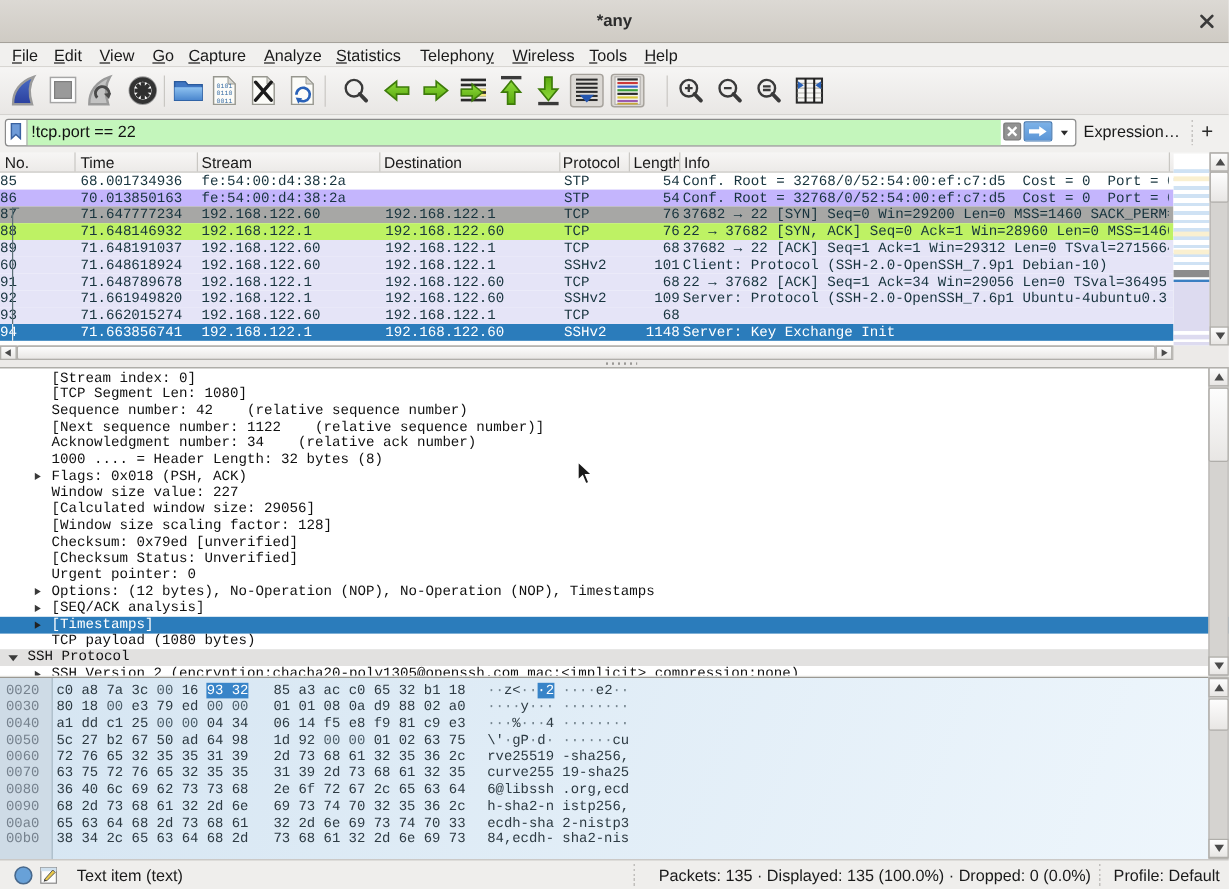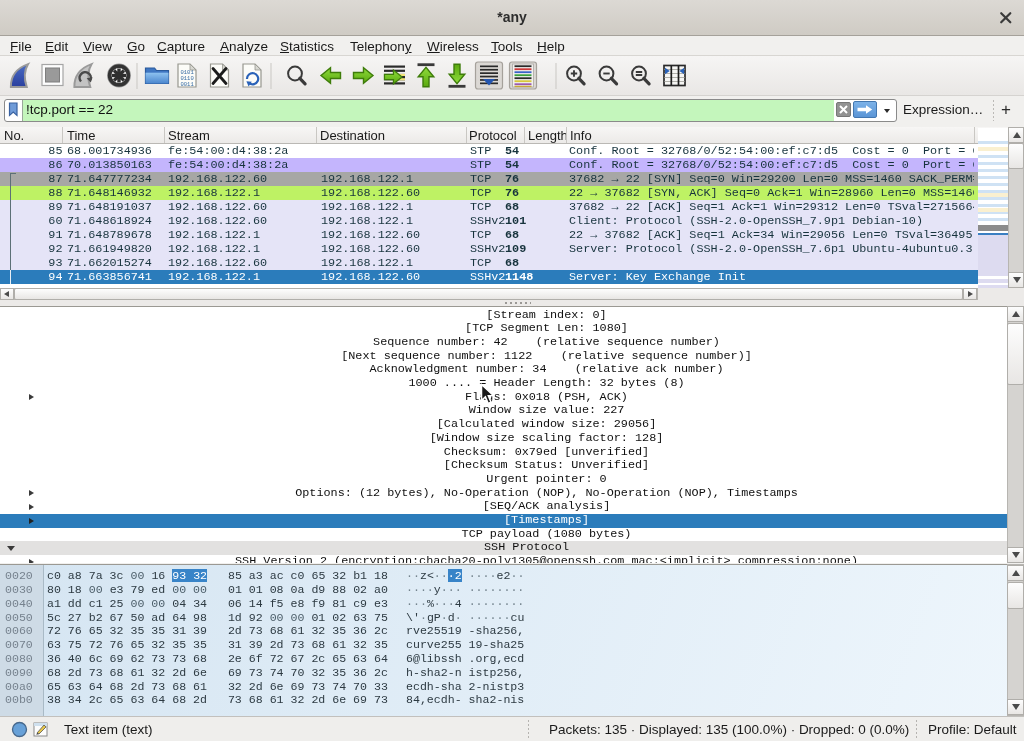--- a/index.html
+++ b/index.html
@@ -23,33 +23,33 @@
   #ffield{left:4px;top:99px;width:893px;height:23px;background:#fff;border:1px solid #8a8a8a;border-radius:3px;box-sizing:border-box;}
   #fgreen{left:23px;top:100px;width:811px;height:21px;background:#c4f6bc;}
   #ftext{left:26px;top:102px;font-size:13.5px;color:#111;}
   
   #plheader{left:0;top:127px;width:1024px;height:17px;
     background:linear-gradient(#f7f6f5,#eceae8);border-bottom:1px solid #bab8b4;box-sizing:border-box;}
   .ph{top:1px;font-size:13px;color:#1a1a1a;}
   .phd{top:0px;width:1px;height:16px;background:#c9c7c3;}
   .prow{left:0;width:978px;height:14px;font-size:11.8px;line-height:14px;color:#17333d;white-space:pre;overflow:hidden;}
   .prow span{position:absolute;top:0;line-height:14px;}
-  .cnum{left:0;width:62.5px;text-align:right;}
+  .cnum{left:0;width:62.5px;}
   .ctime{left:67px;}
   .csrc{left:168px;}
   .cdst{left:321px;}
   .cpro{left:470px;}
-  .clen{left:505px;width:61.5px;text-align:left;font-weight:bold;}
+  .clen{left:505px;width:61.5px;text-align:right;}
   .cinf{left:569px;width:405px;overflow:hidden;}
   
   .sbv{background:#d5d3d0;border:1px solid #b7b5b1;box-sizing:border-box;}
   .sbtn{background:linear-gradient(#fdfdfd,#e8e6e4);border:1px solid #b0aeaa;box-sizing:border-box;}
   .arr{width:0;height:0;position:absolute;}
   
-  #details{left:0;top:306px;width:1024px;height:257px;background:#fff;border-top:1px solid #9b9993;box-sizing:border-box;overflow:hidden;text-align:center;}
+  #details{left:0;top:306px;width:1024px;height:257px;background:#fff;border-top:1px solid #9b9993;box-sizing:border-box;overflow:hidden;}
   .drow{position:absolute;left:0;width:1007px;height:14px;font-family:"Liberation Mono",monospace;font-size:11.8px;line-height:13.8px;color:#101010;white-space:pre;}
   .tri{position:absolute;width:0;height:0;border-left:5px solid #3a3a3a;border-top:3.5px solid transparent;border-bottom:3.5px solid transparent;}
   
   #hexpane{left:0;top:564px;width:1024px;height:152px;background:linear-gradient(110deg,#d5e5f2,#eef6fc);border-top:1px solid #9b9993;box-sizing:border-box;overflow:hidden;}
   #offcol{left:0;top:0;width:44px;height:152px;background:#cedbe6;border-right:1px solid #a9bac6;box-sizing:border-box;}
   .hrow{position:absolute;font-family:"Liberation Mono",monospace;font-size:11.6px;line-height:13.8px;white-space:pre;color:#2d3a42;}
   .off{color:#76828e;}
   .g{color:#4d5f6a;}
   .d{color:#74848e;}
   .hl{background:#3884c8;color:#fff;}

